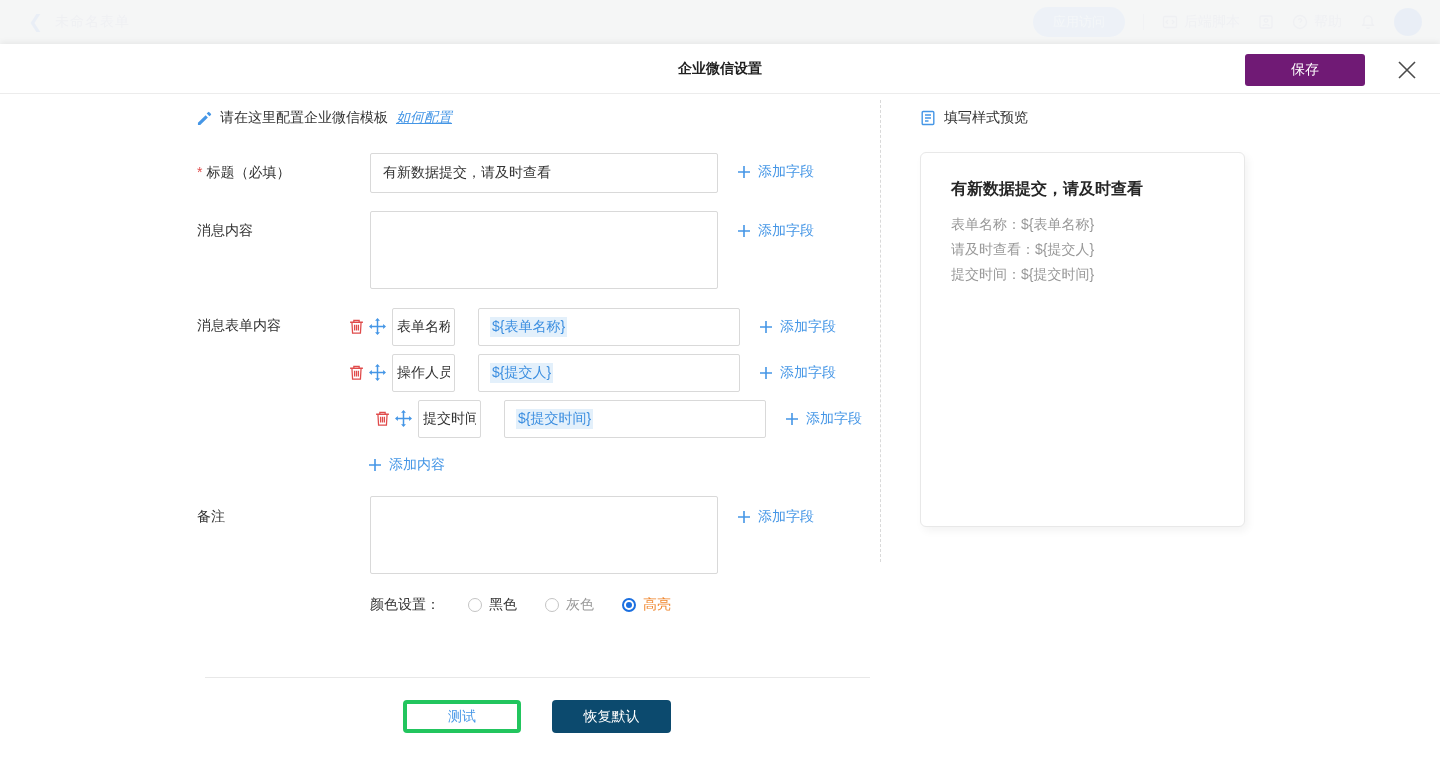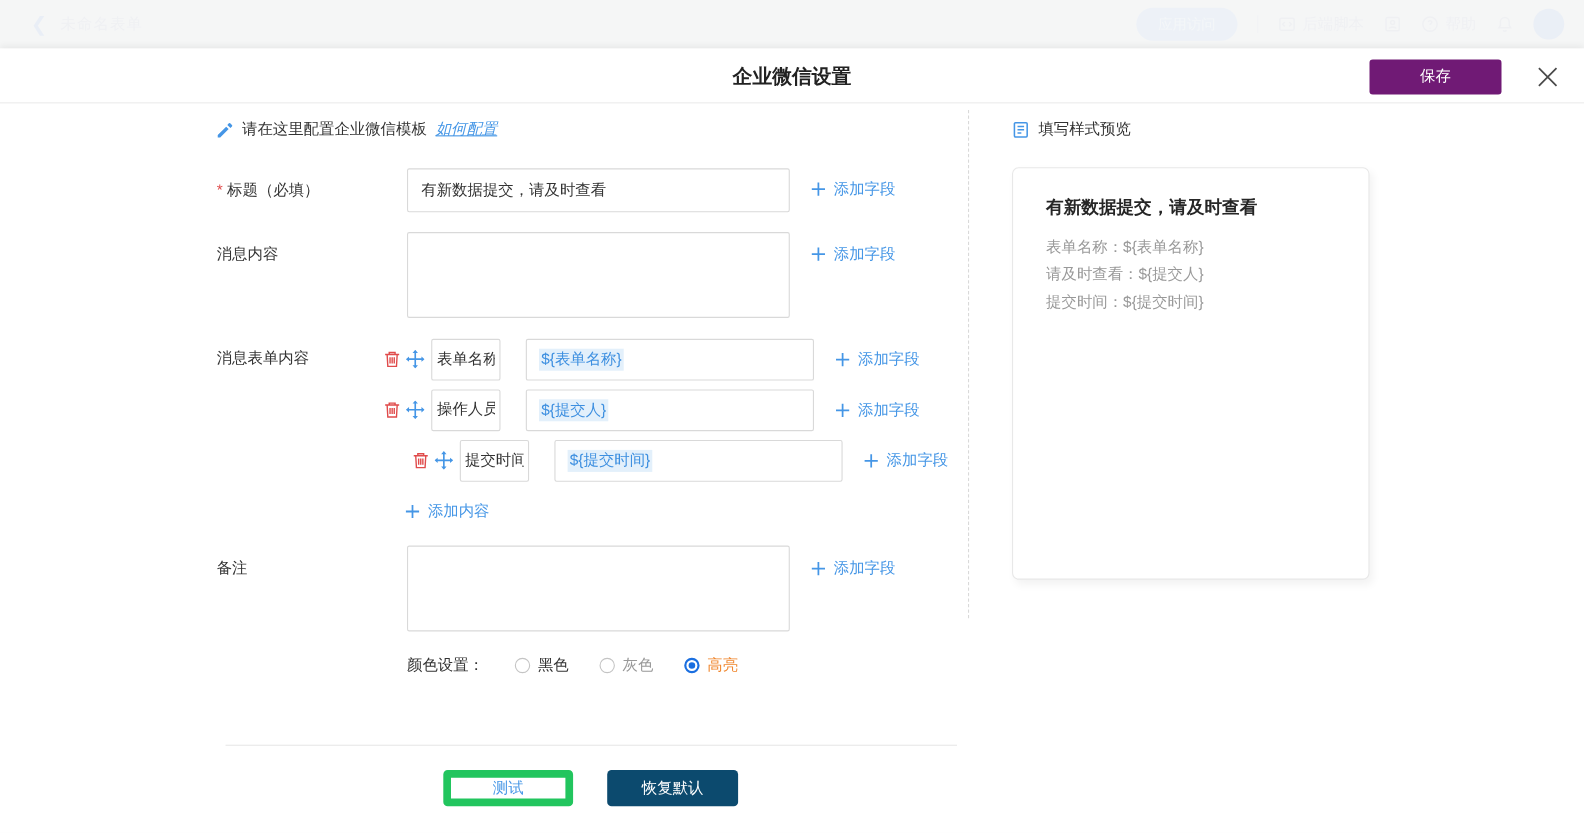--- a/index.html
+++ b/index.html
@@ -24,21 +24,21 @@
   .tb-ico { width:16px; height:16px; }
   .tb-avatar { width:28px; height:28px; border-radius:50%; background:#8fb4e6; }
   .topbar-dim { position:absolute; left:0; top:0; width:1440px; height:44px;
     background:rgba(255,255,255,.55); }
 
   
   .modal { position:absolute; left:0; top:44px; width:1440px; height:713px;
     background:#fff; box-shadow:0 -2px 6px rgba(0,0,0,.06); }
   .modal-header { position:relative; height:50px; border-bottom:1px solid #ececec; }
   .modal-title { position:absolute; left:50%; top:50%; transform:translate(-50%,-50%);
-    font-size:18px; font-weight:600; color:#222; }
+    font-size:14px; font-weight:600; color:#222; }
   .save-btn { position:absolute; left:1245px; top:10px; width:120px; height:32px;
     background:#701a75; color:#fff; font-size:14px; border:none; border-radius:3px;
     cursor:pointer; }
   .close-x { position:absolute; left:1394px; top:13px; width:26px; height:26px;
     cursor:pointer; }
   .close-x svg { width:100%; height:100%; stroke:#4a4a4a; stroke-width:1.6; }
 
   
   .abs { position:absolute; }
   .lbl { font-size:14px; color:#333; }
@@ -73,21 +73,21 @@
   .radio { width:14px; height:14px; border-radius:50%; border:1px solid #c4c4c4;
     background:#fff; position:relative; flex:0 0 auto; }
   .radio.on { border:2px solid #1b6fe0; }
   .radio.on::after { content:""; position:absolute; left:50%; top:50%;
     transform:translate(-50%,-50%); width:6px; height:6px; border-radius:50%;
     background:#1b6fe0; }
   .opt-black { color:#333; } .opt-gray { color:#999; } .opt-orange { color:#f0862c; }
 
   .bottom-divider { left:205px; top:633px; width:665px; height:1px; background:#e8e8e8; }
   .test-btn { left:403px; top:656px; width:118px; height:33px; background:#fff;
-    border:7px solid #22c55e; color:#4596e6; font-size:14px; border-radius:4px;
+    border:4px solid #22c55e; color:#4596e6; font-size:14px; border-radius:4px;
     cursor:pointer; font-family:inherit; }
   .restore-btn { left:552px; top:656px; width:119px; height:33px; background:#0c4a6e;
     border:none; color:#fff; font-size:14px; border-radius:4px; cursor:pointer;
     font-family:inherit; }
 
   
   .dashed-div { left:880px; top:56px; height:462px; width:0;
     border-left:1px dashed #d9d9d9; }
   .pv-header { left:920px; top:65px; display:flex; align-items:center; gap:8px; }
   .doc-ico { width:16px; height:16px; color:#4596e6; }

